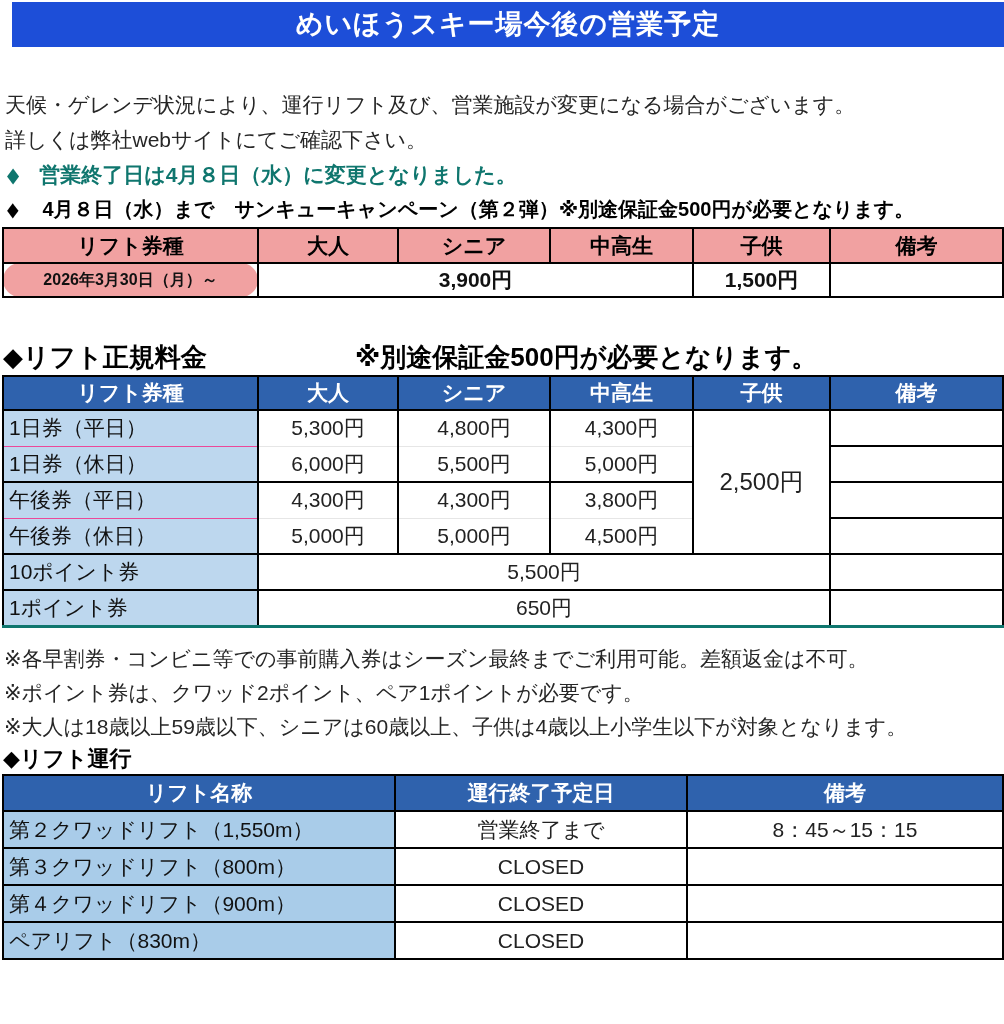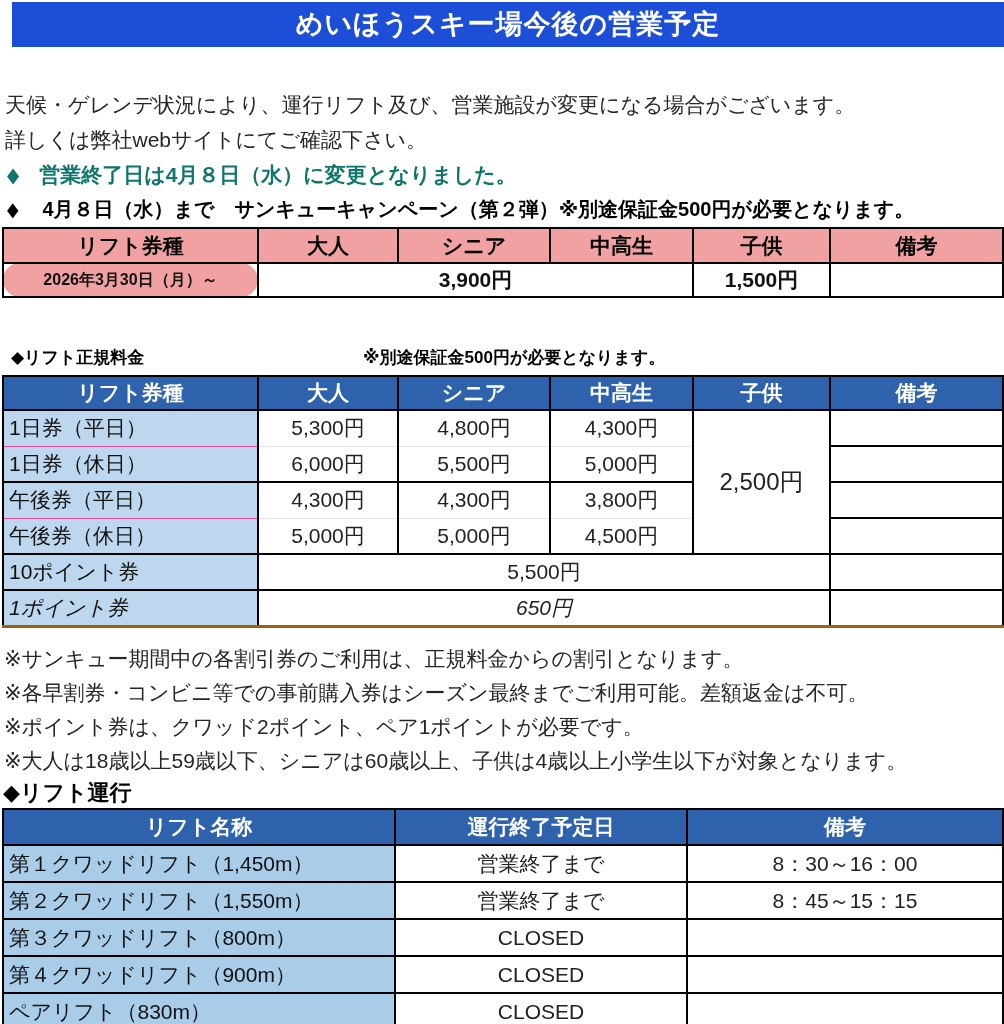--- a/index.html
+++ b/index.html
@@ -29,39 +29,39 @@
   .alert-black .diamond{margin-right:22px;}
   
   table{border-collapse:collapse;table-layout:fixed;margin-left:2px;width:1000px;}
   td,th{padding:0;overflow:hidden;white-space:nowrap;}
   
   .t1 th,.t1 td{border:2px solid #000;text-align:center;}
   .t1 th{height:33px;background:#F1A1A1;font-size:21px;font-weight:bold;color:#000;}
   .t1 td{height:32px;font-size:21px;font-weight:bold;color:#111;}
   .t1 td.datecell{background:#F1A1A1;font-size:16px;border-radius:17px;}
   
-  .section-title{margin:47px 0 0 8px;padding-left:3px;height:25px;line-height:25px;
-    font-size:17px;font-weight:bold;color:#000;}
+  .section-title{margin:47px 0 0 0;padding-left:3px;height:25px;line-height:25px;
+    font-size:26px;font-weight:bold;color:#000;}
   .section-title .sub{display:inline-block;}
   .title-w{display:inline-block;width:352px;}
   .section-title2{margin:3px 15px 0 0;padding-left:3px;height:24px;line-height:24px;
     font-size:22px;font-weight:bold;color:#000;}
   
   .t2{margin-top:5px;}
   .t2 th,.t2 td{border-left:2px solid #000;border-right:2px solid #000;}
   .t2 th{height:32px;background:#2F62AD;color:#fff;font-size:21px;font-weight:bold;
     text-align:center;border-top:2px solid #000;border-bottom:2px solid #000;}
   .t2 td{height:34px;font-size:21px;color:#222;text-align:center;}
   .t2 td.rowlabel{background:#BDD7EE;text-align:left;padding-left:5px;color:#111;}
   .t2 tr.sep-light td.rowlabel{border-bottom:1px solid #ec4899;}
   .t2 tr.sep-light td.pricecell{border-bottom:1px solid #e6e6e6;}
   .t2 tr.sep-dark td{border-bottom:2px solid #000;}
   .t2 td.childcell{border-bottom:2px solid #000;font-size:24px;}
   .t2 td.notecell{border-bottom:2px solid #000;}
-  .t2 tr:last-child td{border-bottom:3px solid #a16207;font-style:italic;}
+  .t2 tr:last-child td{border-bottom:3px solid #0f766e;}
   
   .notes{margin-top:14px;padding-left:4px;}
   .note{height:34px;line-height:34px;font-size:21px;color:#262626;white-space:nowrap;}
   
   .t3{margin-top:3px;}
   .t3 th,.t3 td{border:2px solid #000;}
   .t3 th{height:34px;background:#2F62AD;color:#fff;font-size:21px;font-weight:bold;text-align:center;}
   .t3 td{height:35px;font-size:21px;color:#222;text-align:center;}
   .t3 td.liftname{background:#A9CCE9;text-align:left;padding-left:5px;color:#111;}
 </style>
@@ -162,46 +162,40 @@
   </tr>
   <tr class="sep-dark">
     <td class="rowlabel">1ポイント券</td>
     <td colspan="4">650円</td>
     <td class="notecell"></td>
   </tr>
 </tbody>
   </table>
 
 <div class="notes">
-  <div class="note">※サンキュー期間中の各割引券のご利用は、正規料金からの割引となります。</div>
   <div class="note">※各早割券・コンビニ等での事前購入券はシーズン最終までご利用可能。差額返金は不可。</div>
   <div class="note">※ポイント券は、クワッド2ポイント、ペア1ポイントが必要です。</div>
   <div class="note">※大人は18歳以上59歳以下、シニアは60歳以上、子供は4歳以上小学生以下が対象となります。</div>
 </div>
 
 <div class="section-title2">◆リフト運行</div>
 
 <table class="t3">
   <colgroup>
     <col style="width:392px">
       <col style="width:292px">
       <col style="width:316px">
   </colgroup>
   <tbody>
       <tr>
     <th>リフト名称</th>
     <th>運行終了予定日</th>
     <th>備考</th>
   </tr>
   <tr>
-    <td class="liftname">第１クワッドリフト（1,450m）</td>
-    <td>営業終了まで</td>
-    <td>8：30～16：00</td>
-  </tr>
-  <tr>
     <td class="liftname">第２クワッドリフト（1,550m）</td>
     <td>営業終了まで</td>
     <td>8：45～15：15</td>
   </tr>
   <tr>
     <td class="liftname">第３クワッドリフト（800m）</td>
     <td>CLOSED</td>
     <td></td>
   </tr>
   <tr>

